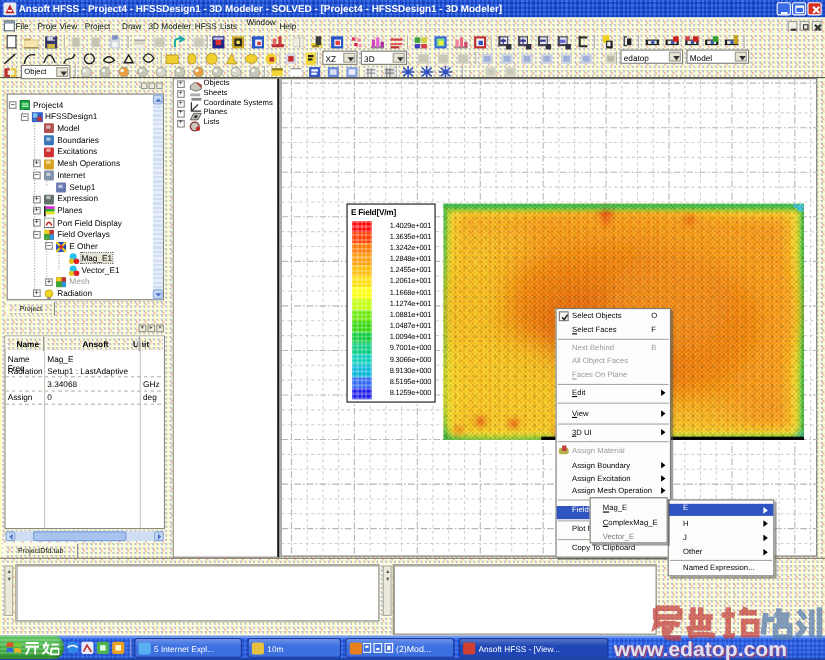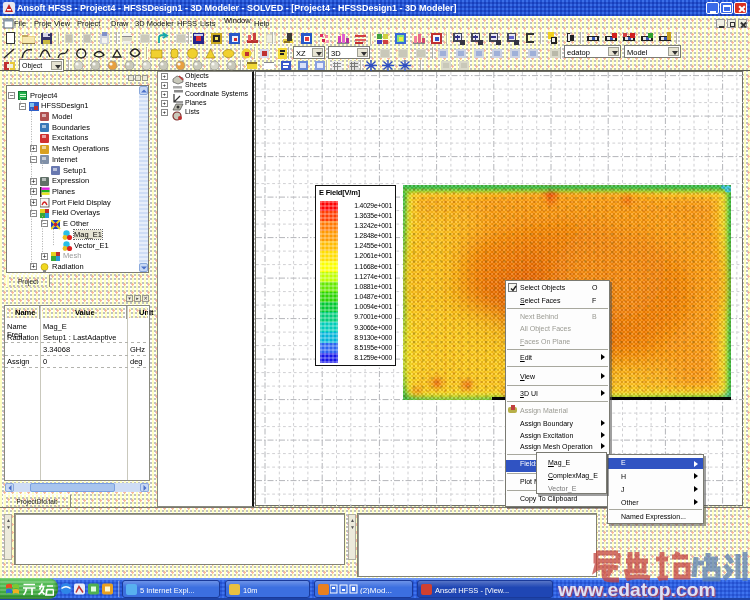--- a/index.html
+++ b/index.html
@@ -655,22 +655,22 @@
       <line x1="47.5" y1="141.64000000000001" x2="47.5" y2="160.08"></line>
     </g>
   </svg>
 <div class="a tab dz" style="left:6px;top:274px;width:44px;height:13px">Project</div>
 <div class="a" style="left:126px;top:295px;width:7px;height:7px;border:1px solid #98988c;background:#eceadb;font-size:5px;line-height:5px;text-align:center;color:#444">▾</div>
 <div class="a" style="left:134px;top:295px;width:7px;height:7px;border:1px solid #98988c;background:#eceadb;font-size:5px;line-height:5px;text-align:center;color:#444">▸</div>
 <div class="a" style="left:142px;top:295px;width:7px;height:7px;border:1px solid #98988c;background:#eceadb;font-size:5px;line-height:5px;text-align:center;color:#444">✕</div>
 <div class="a" style="left:4px;top:305px;width:146px;height:176px;border:1px solid #8a8a80;background:#fff"></div>
 <div class="a dz" style="left:5px;top:306px;width:144px;height:13px;border-bottom:1px solid #8a8a80"></div>
 <div class="a" style="left:15px;top:308px;font-size:7.5px;font-weight:bold">Name</div>
-<div class="a" style="left:75px;top:308px;font-size:7.5px;font-weight:bold">Value</div>
-<div class="a" style="left:139px;top:308px;font-size:7.5px;font-weight:bold">Unit</div>
+<div class="a" style="left:75px;top:308px;font-size:7.5px;font-weight:bold">Ansoft</div>
+<div class="a" style="left:121px;top:308px;font-size:7.5px;font-weight:bold">Unit</div>
 <div class="a" style="left:40px;top:306px;width:1px;height:174px;background:#c9c8bc"></div>
 <div class="a" style="left:127px;top:306px;width:1px;height:174px;background:#c9c8bc"></div>
 <div class="a" style="left:7px;top:321.5px;font-size:7.5px;white-space:nowrap">Name</div>
 <div class="a" style="left:43px;top:321.5px;font-size:7.5px;white-space:nowrap">Mag_E</div>
 <div class="a" style="left:7px;top:332.5px;font-size:7.5px;white-space:nowrap">Radiation</div>
 <div class="a" style="left:43px;top:332.5px;font-size:7.5px;white-space:nowrap">Setup1 : LastAdaptive</div>
 <div class="a" style="left:7px;top:330px;font-size:7.5px;white-space:nowrap">Freq</div>
 <div class="a" style="left:43px;top:344.5px;font-size:7.5px;white-space:nowrap">3.34068</div>
 <div class="a" style="left:130px;top:344.5px;font-size:7.5px">GHz</div>
 <div class="a" style="left:7px;top:356.5px;font-size:7.5px;white-space:nowrap">Assign</div>

